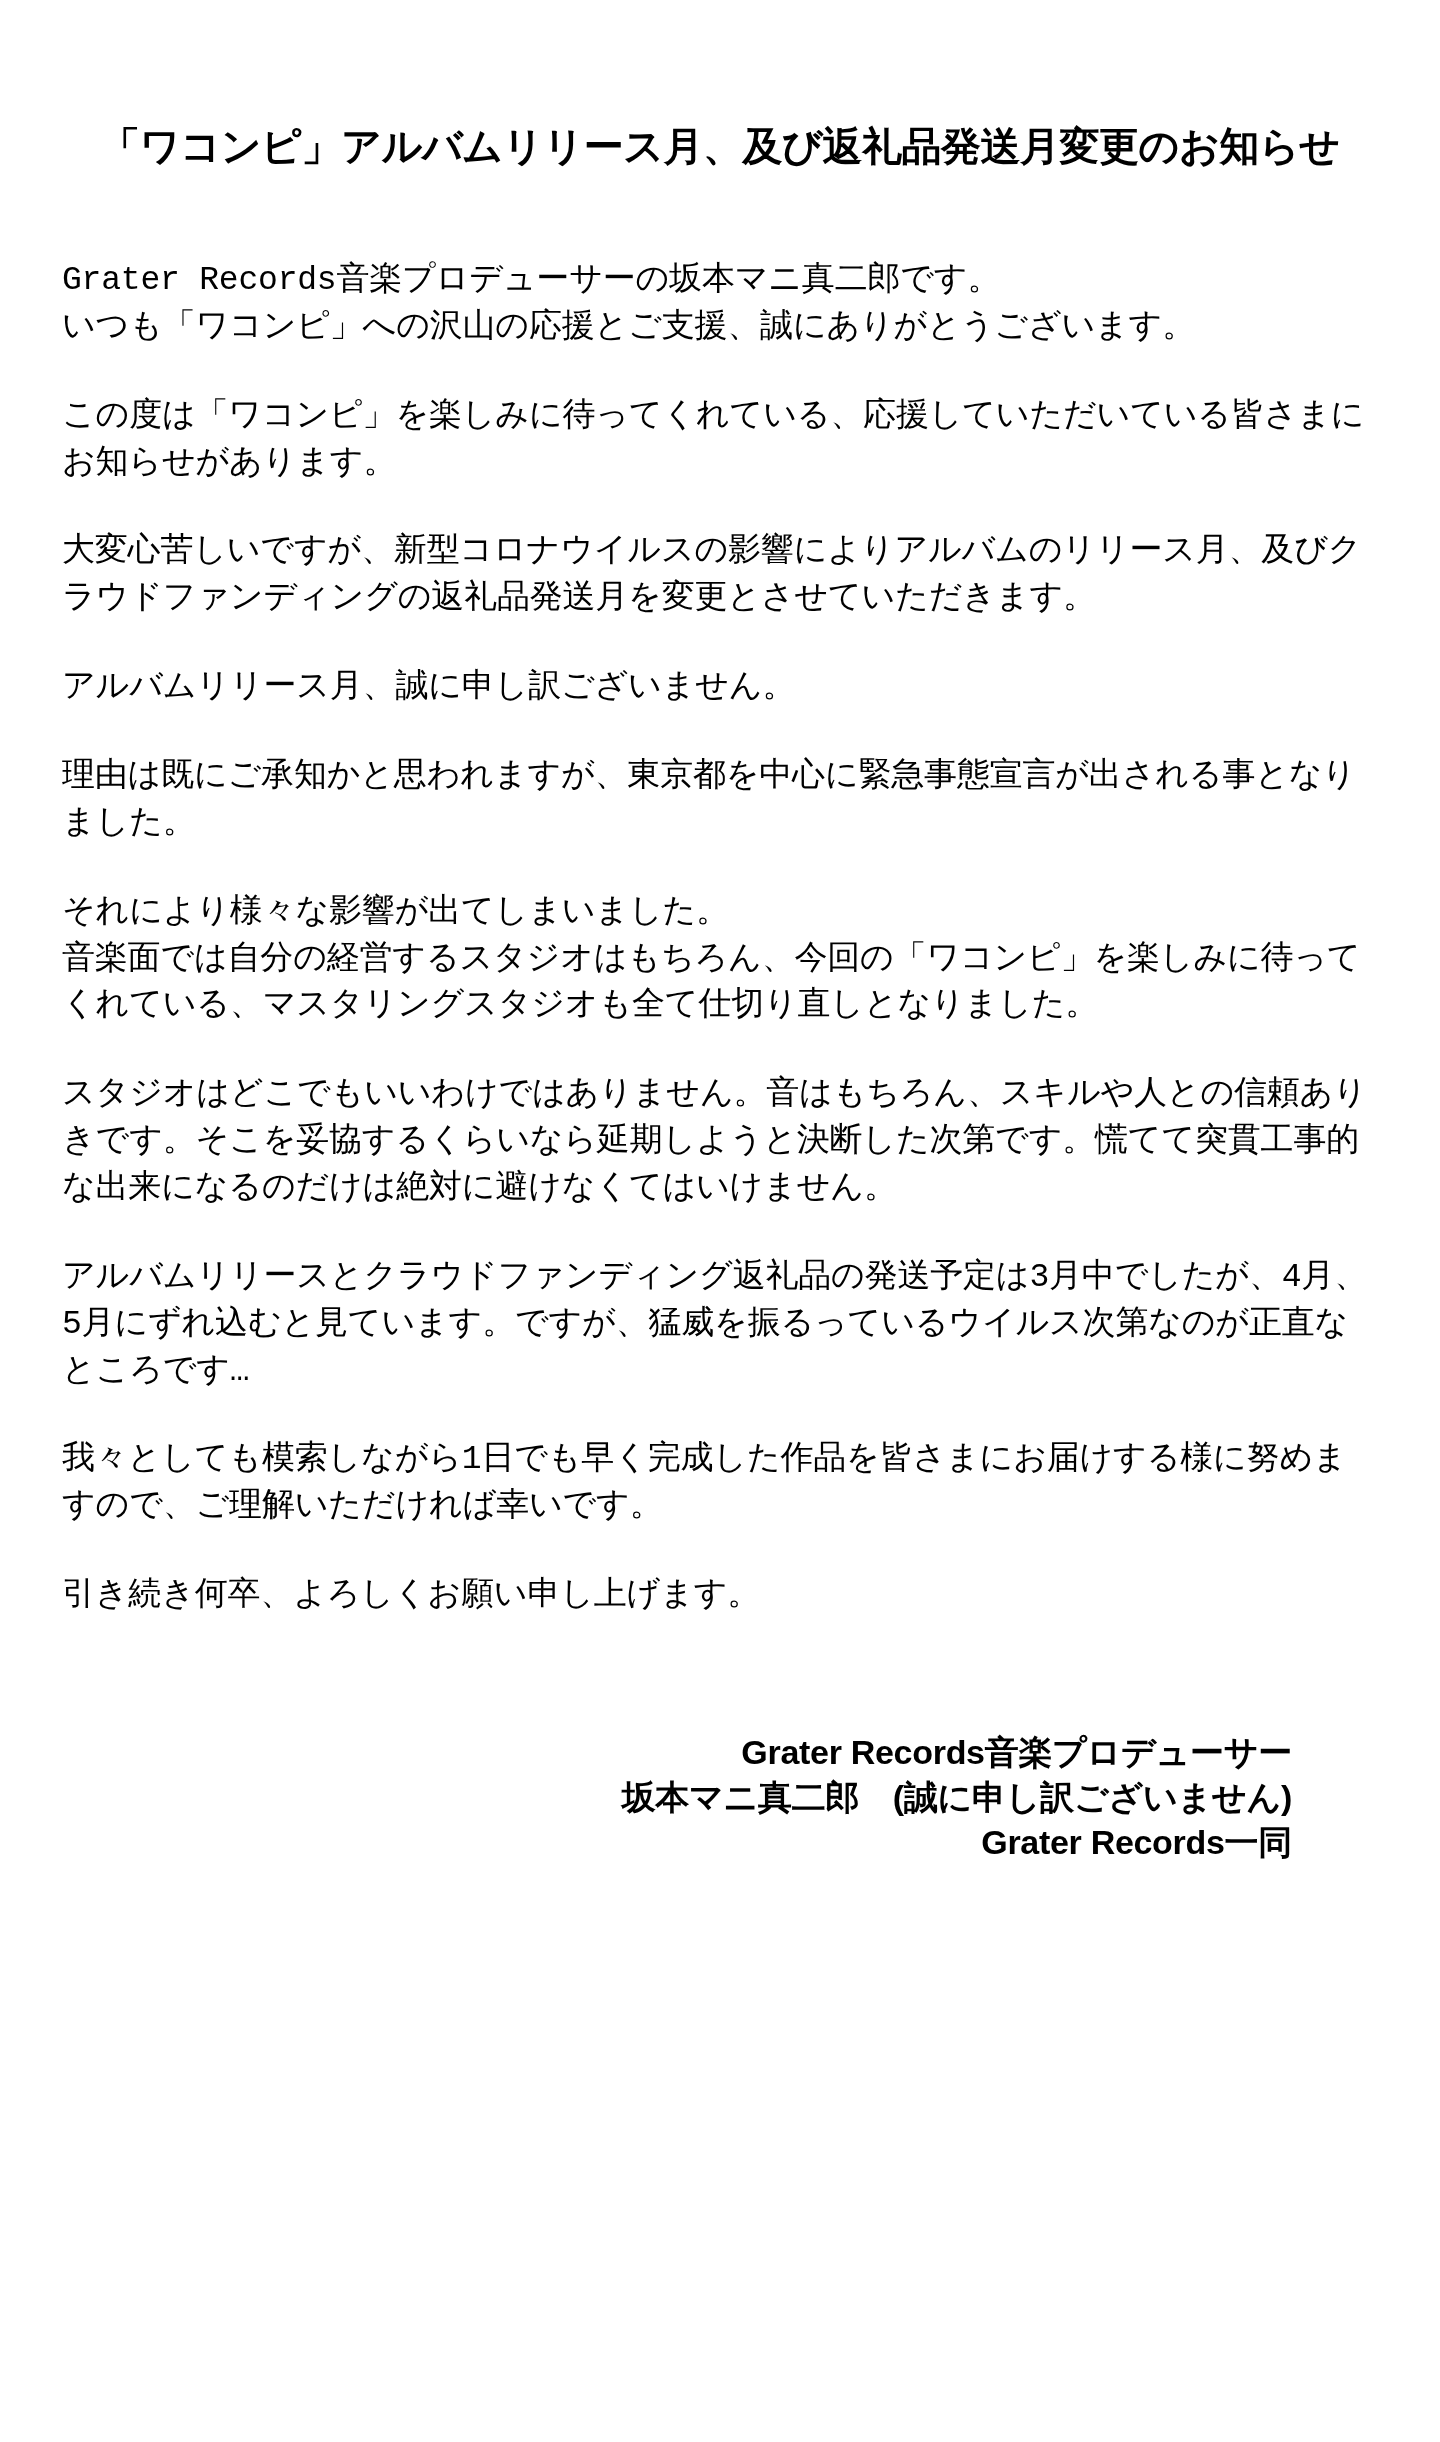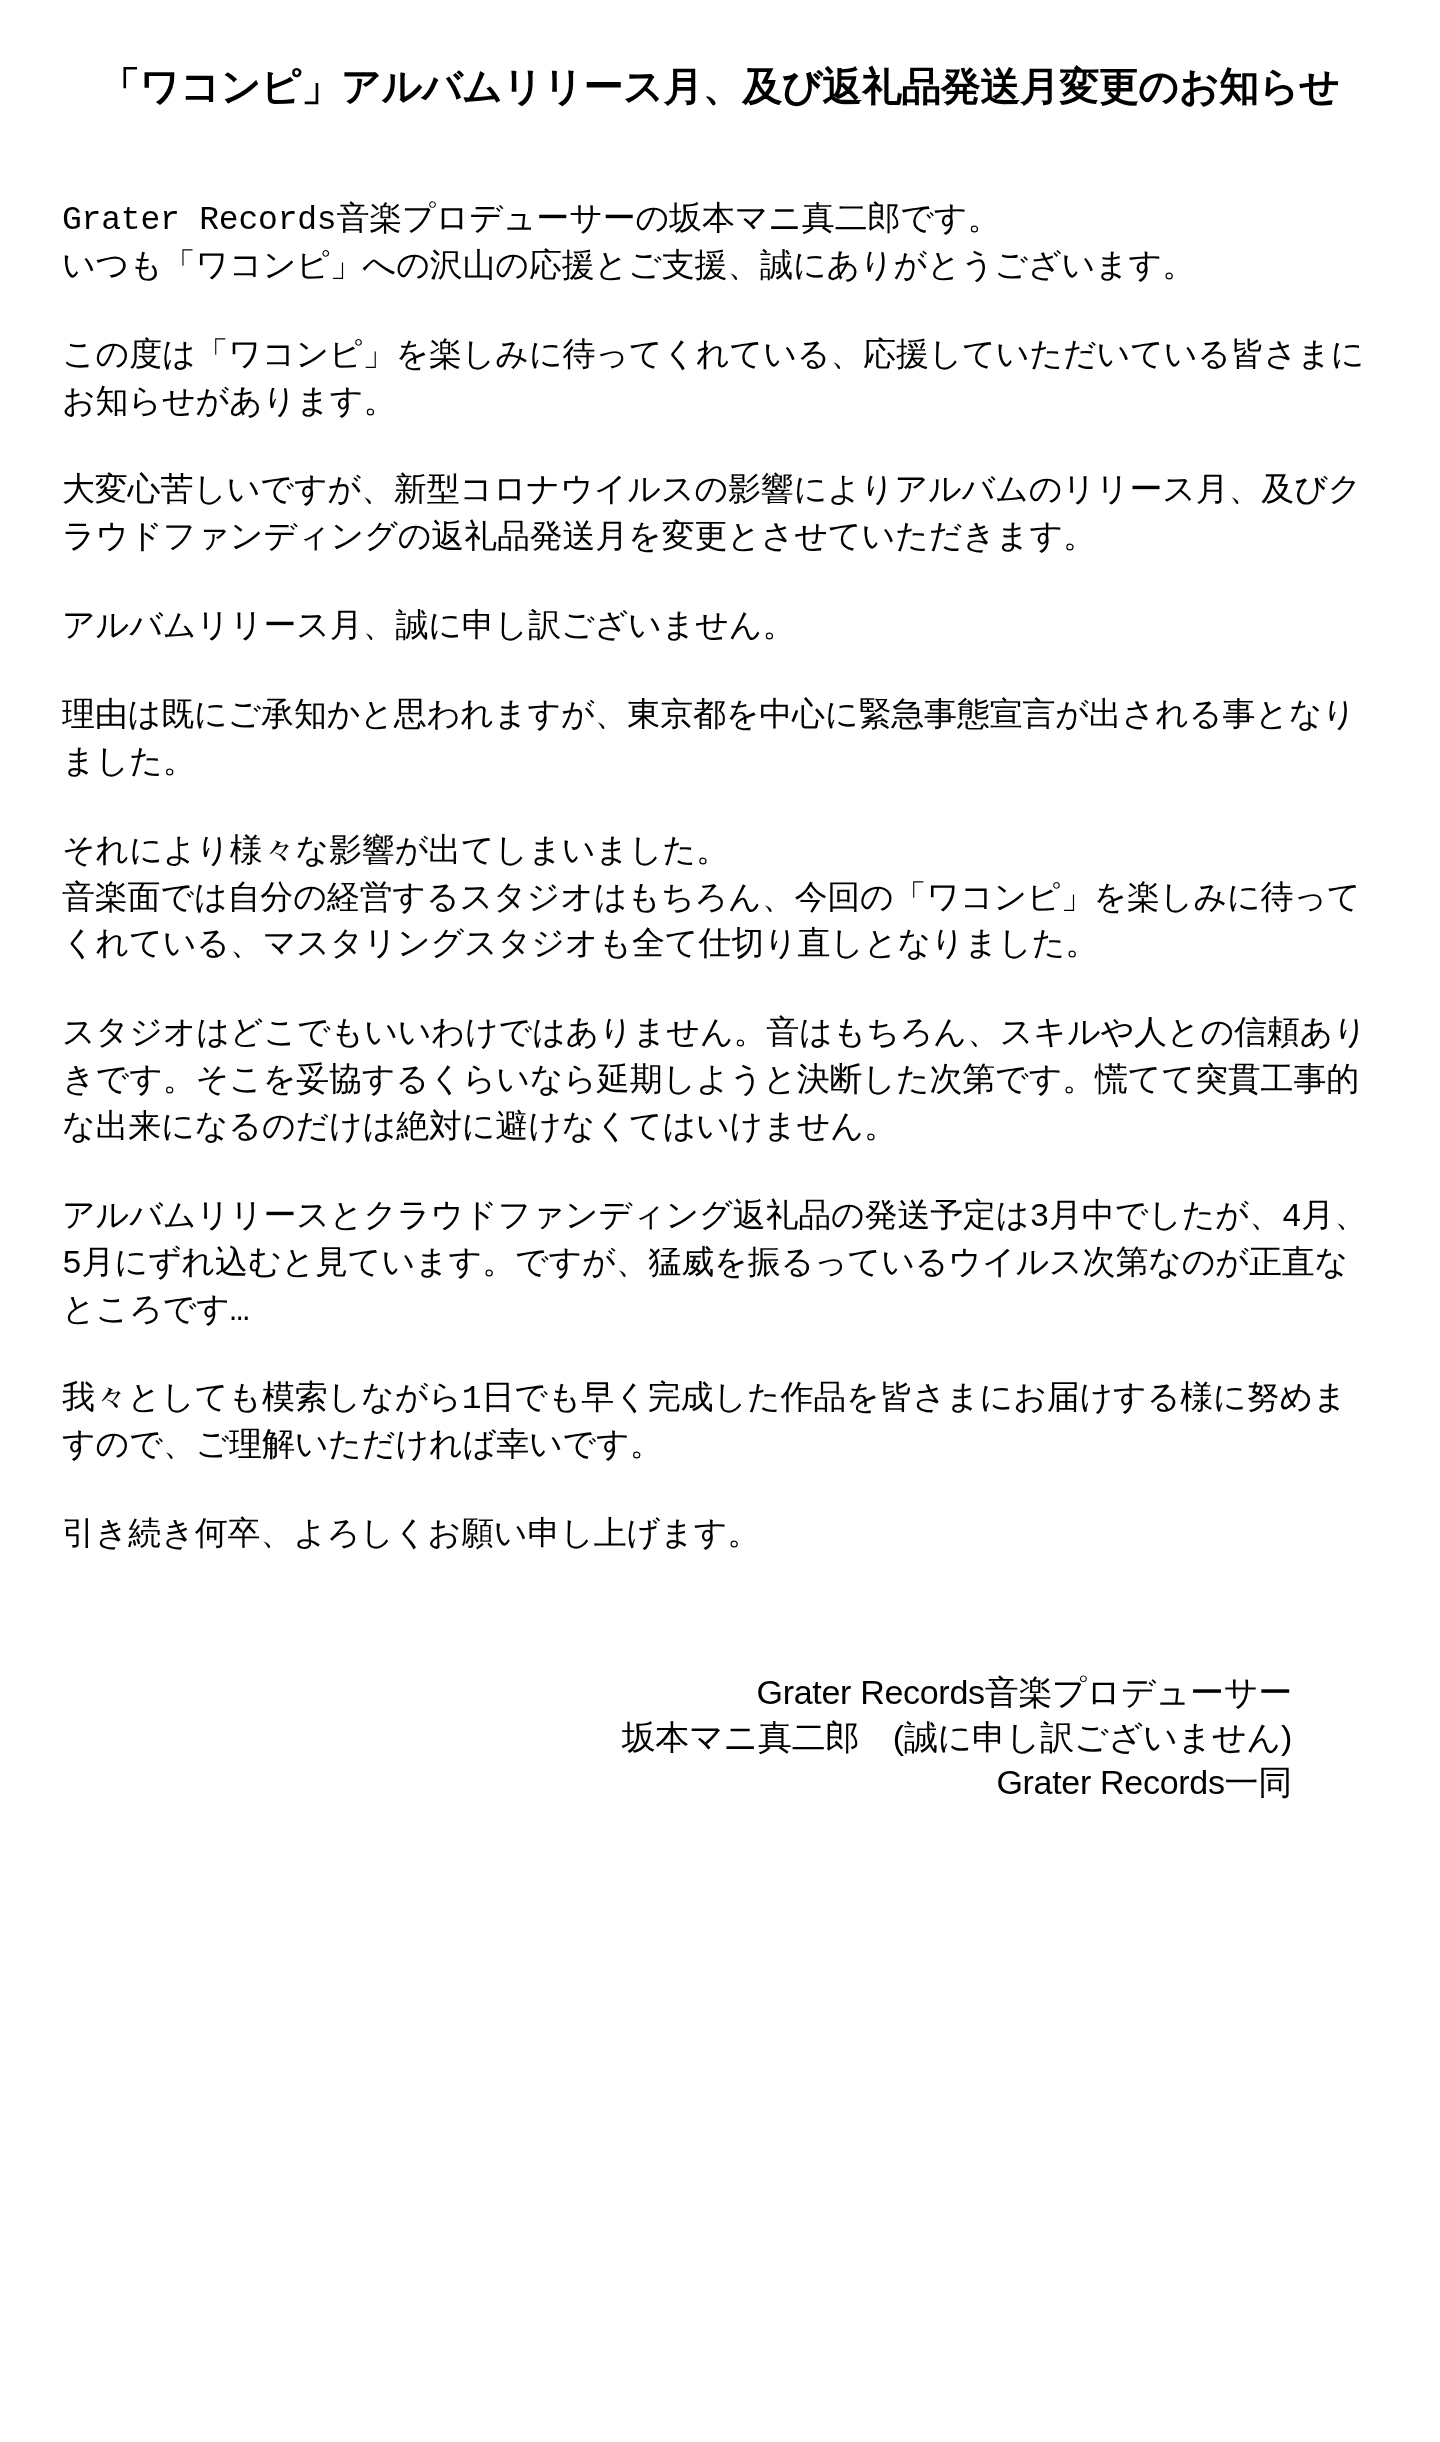--- a/index.html
+++ b/index.html
@@ -11,21 +11,21 @@
     width: 1440px;
     min-height: 2442px;
     font-family: "Liberation Serif", "DejaVu Serif", serif;
     color: #000000;
     -webkit-font-smoothing: antialiased;
   }
   .page {
     width: 1440px;
     min-height: 2442px;
     box-sizing: border-box;
-    padding: 60px 62px 40px 62px;
+    padding: 120px 62px 40px 62px;
     position: relative;
   }
   .doc-title {
     font-family: "Liberation Sans", "DejaVu Sans", sans-serif;
     font-weight: bold;
     font-size: 40px;
     line-height: 1.3;
     letter-spacing: -0.5px;
     text-align: center;
     margin: 0 0 86px 0;
@@ -42,21 +42,21 @@
     word-break: break-all;
   }
   .body-block:last-of-type {
     margin-bottom: 0;
   }
   .signature {
     margin-top: 110px;
     text-align: right;
     padding-right: 86px;
     font-family: "Liberation Sans", "DejaVu Sans", sans-serif;
-    font-weight: normal;
+    font-weight: bold;
     font-size: 34px;
     line-height: 1.32;
     letter-spacing: -0.3px;
   }
   .signature .sig-line {
     display: block;
     white-space: pre;
   }
 </style>
 </head>

